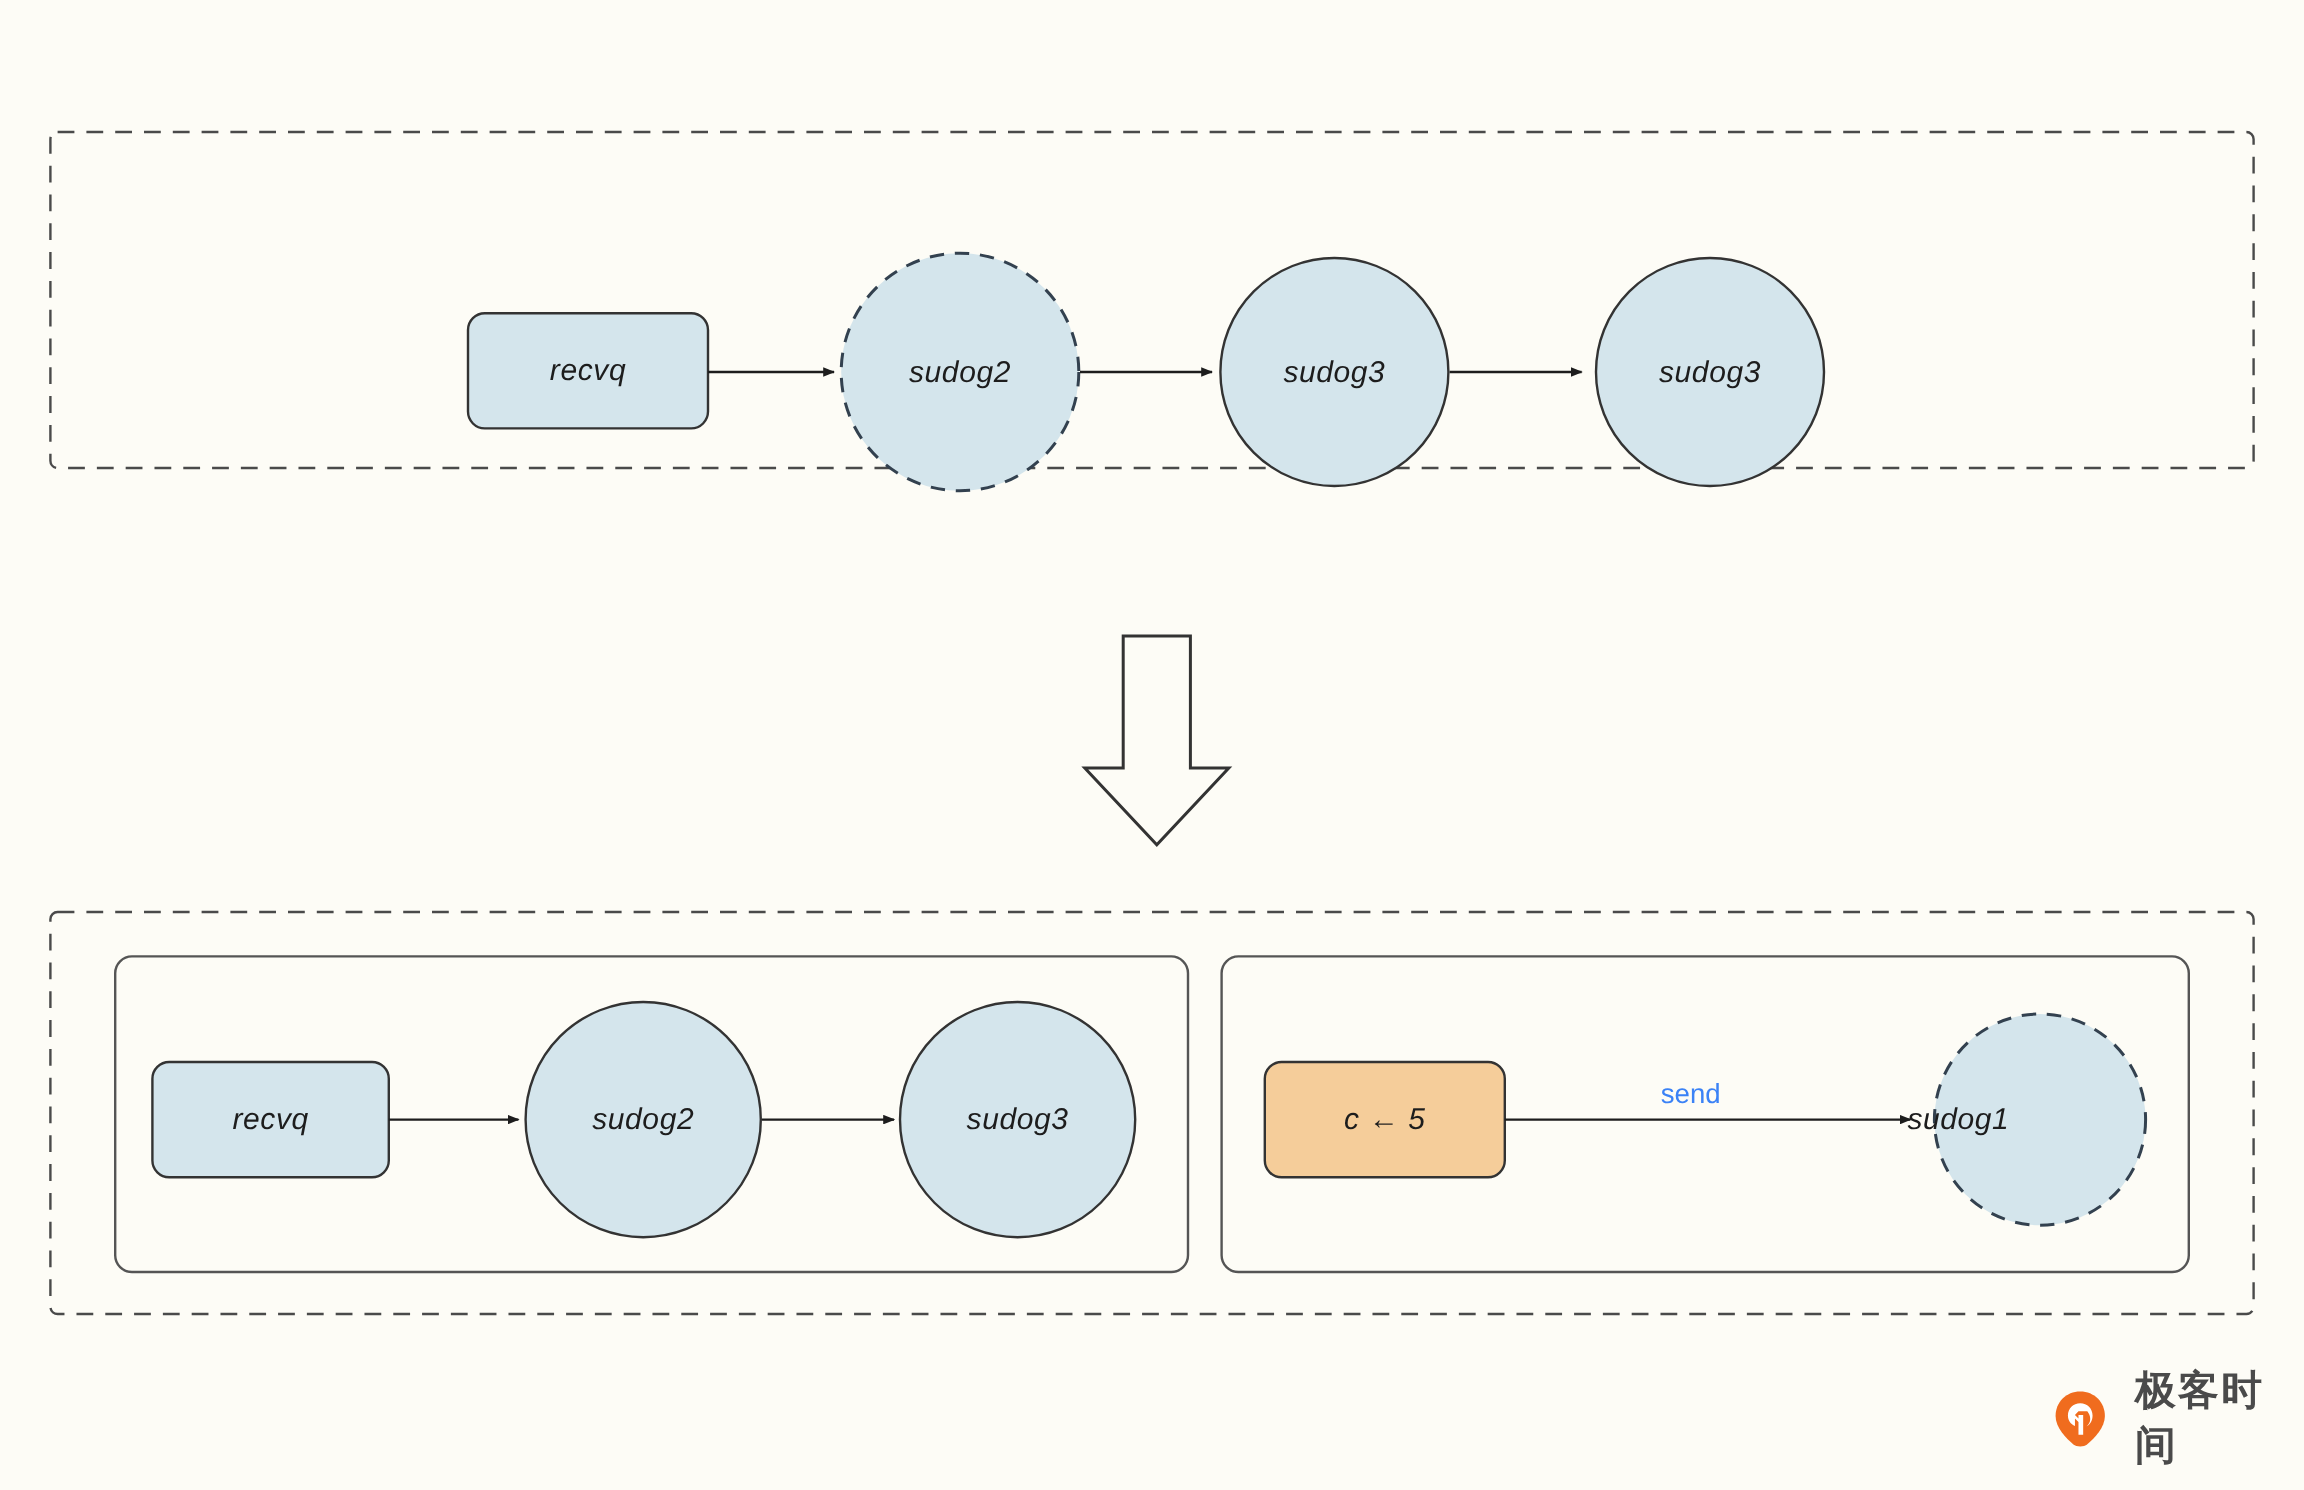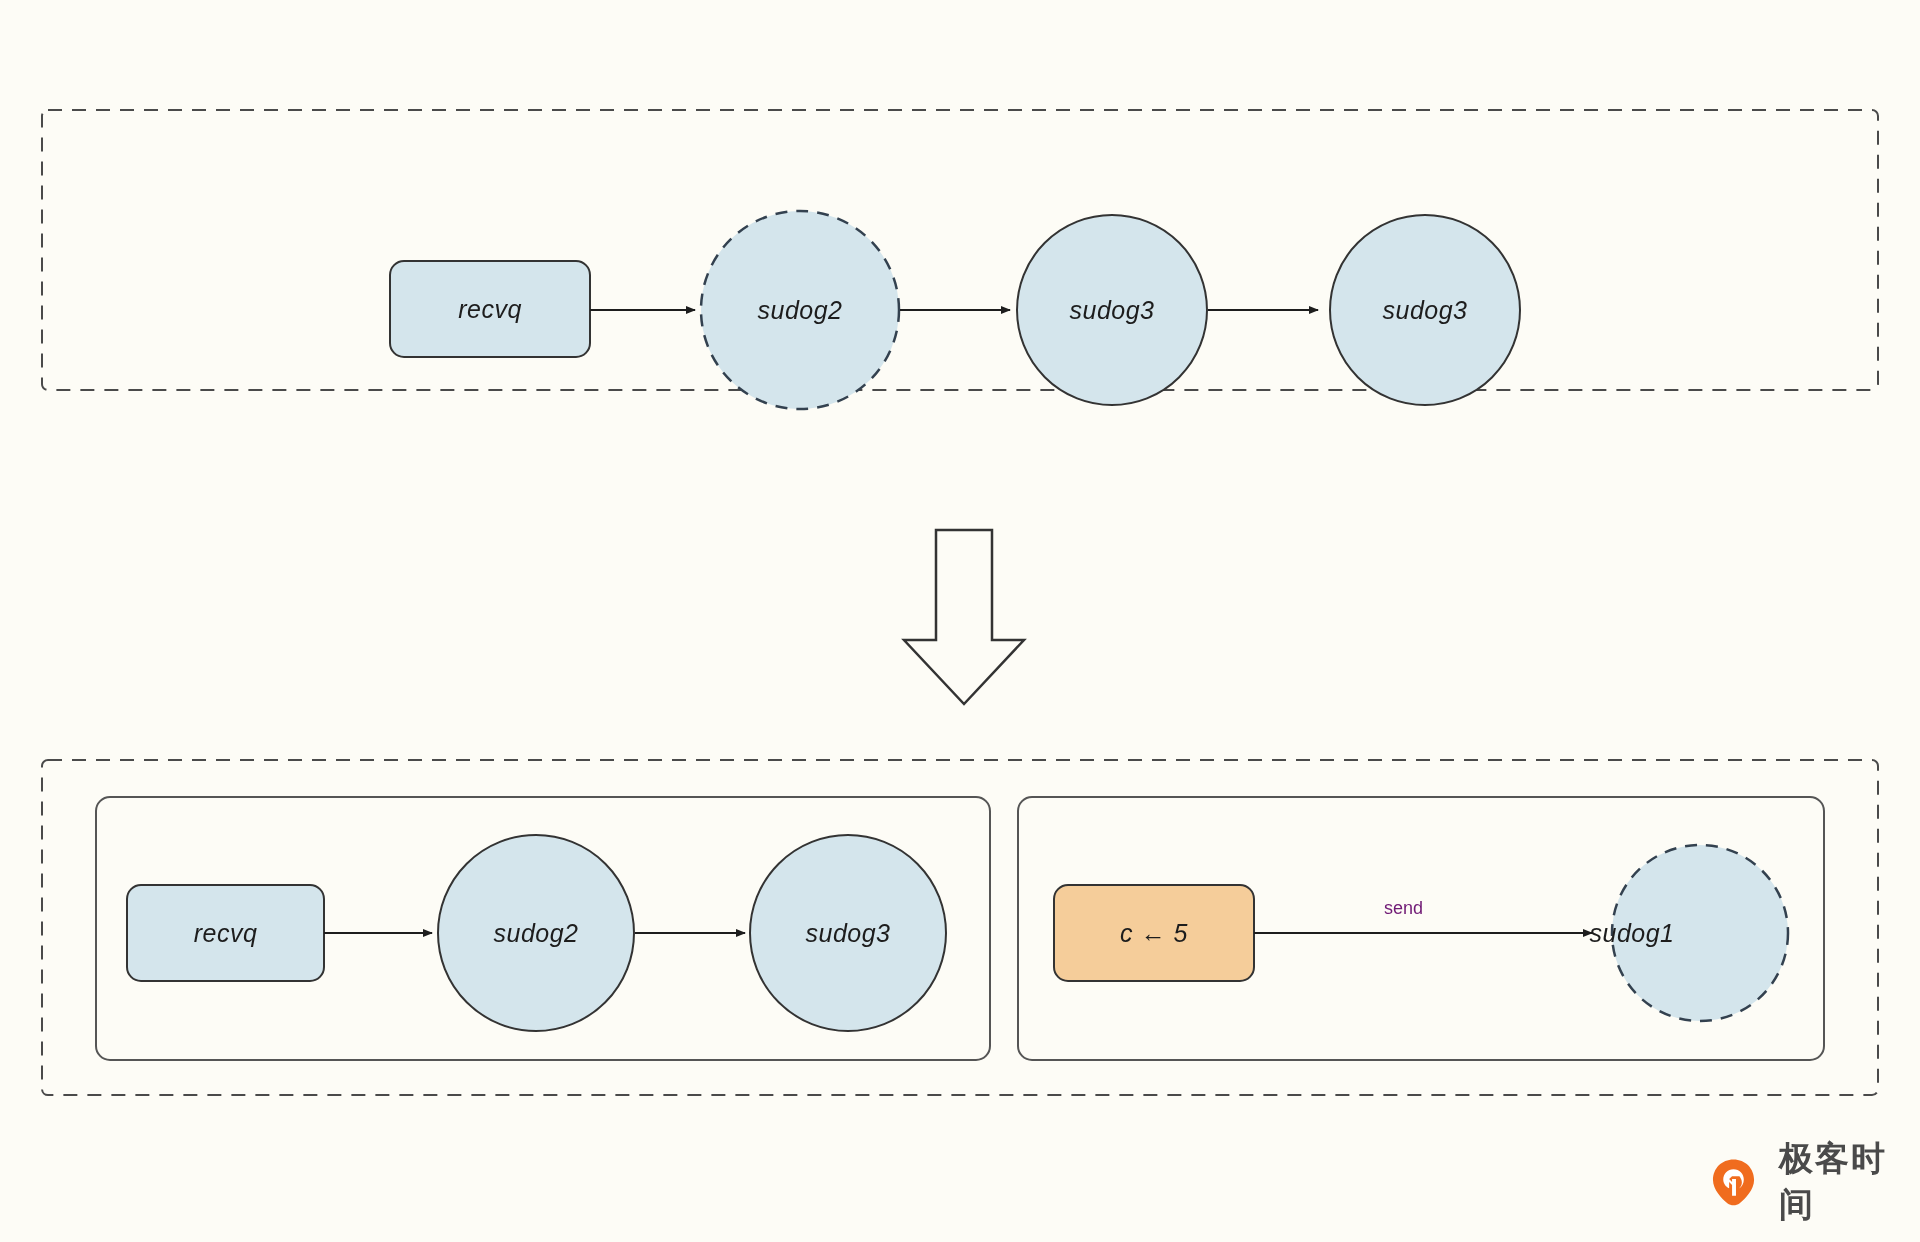--- a/index.html
+++ b/index.html
@@ -27,22 +27,22 @@
     justify-content: center;
     color: #1d1d1d;
     font-size: 25px;
     letter-spacing: 0.5px;
     white-space: nowrap;
     pointer-events: none;
     font-style: italic;
   }
   .edge-label {
     position: absolute;
-    color: #701a75;
-    font-size: 18px;
+    color: #3b82f6;
+    font-size: 23px;
     white-space: nowrap;
   }
   .wm {
     position: absolute;
     left: 1712px;
     top: 1136px;
     display: flex;
     align-items: center;
     gap: 24px;
   }

